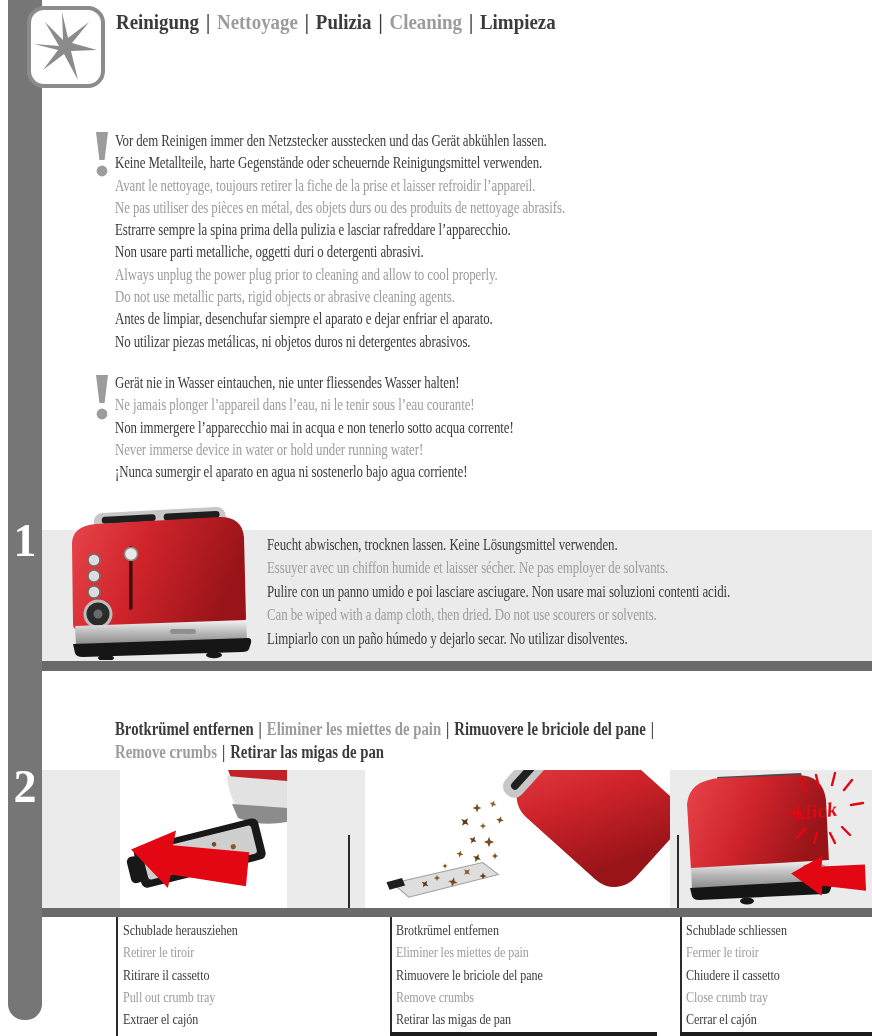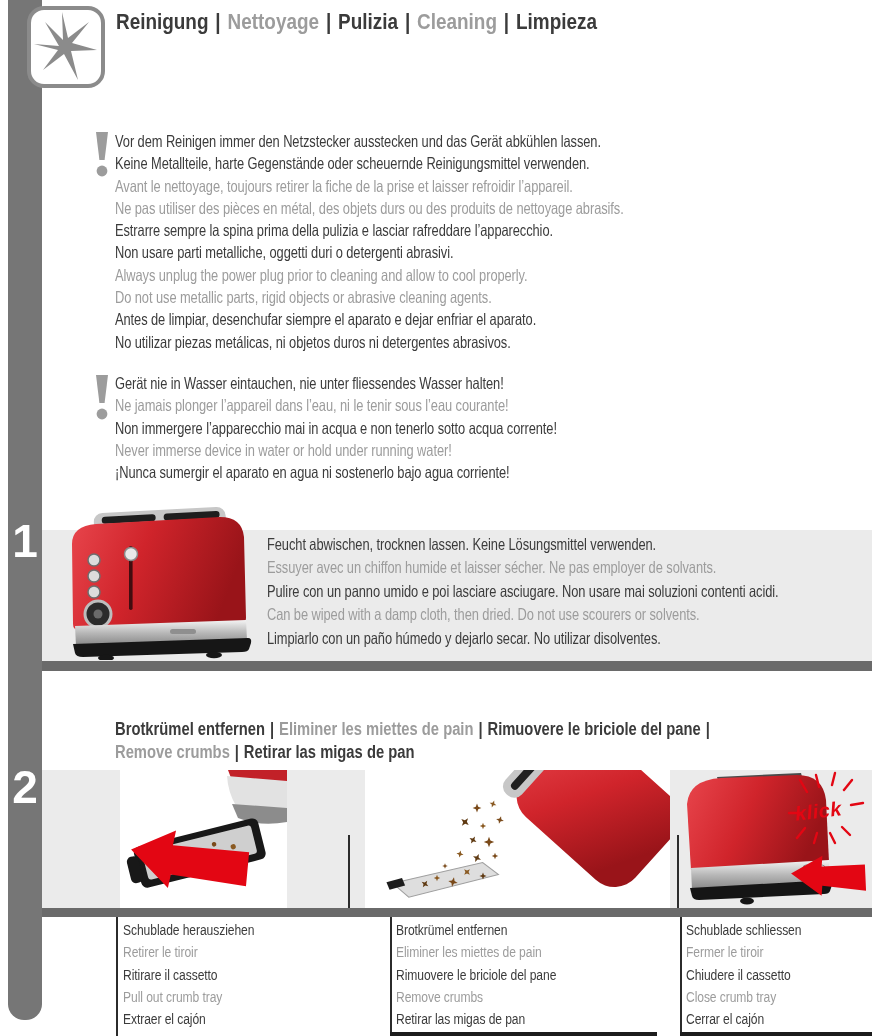--- a/index.html
+++ b/index.html
@@ -1,17 +1,17 @@
 <!DOCTYPE html>
 <html><head>
 <meta charset="utf-8">
 <style>
   html,body{margin:0;padding:0;background:#fff;}
   .page{position:relative;width:872px;height:1036px;background:#fff;overflow:hidden;
-        font-family:Liberation Sans, sans-serif;color:#3b3b3b;}
+        font-family:Liberation Serif, serif;color:#3b3b3b;}
   
   .rail{position:absolute;left:8px;top:0;width:34px;height:1020px;background:#767676;
         border-bottom-left-radius:16px;border-bottom-right-radius:16px;}
   .logo-box{position:absolute;left:27px;top:6px;width:78px;height:82px;background:#fff;
         border:4.5px solid #8b8b8b;border-radius:17px;box-sizing:border-box;z-index:3;}
   
   .title{position:absolute;left:116px;top:8px;font-size:22px;font-weight:700;white-space:nowrap;
         transform:scaleX(.86);transform-origin:left top;line-height:28px;}
   .title .sep{margin:0 8px;color:#3b3b3b;}
   

